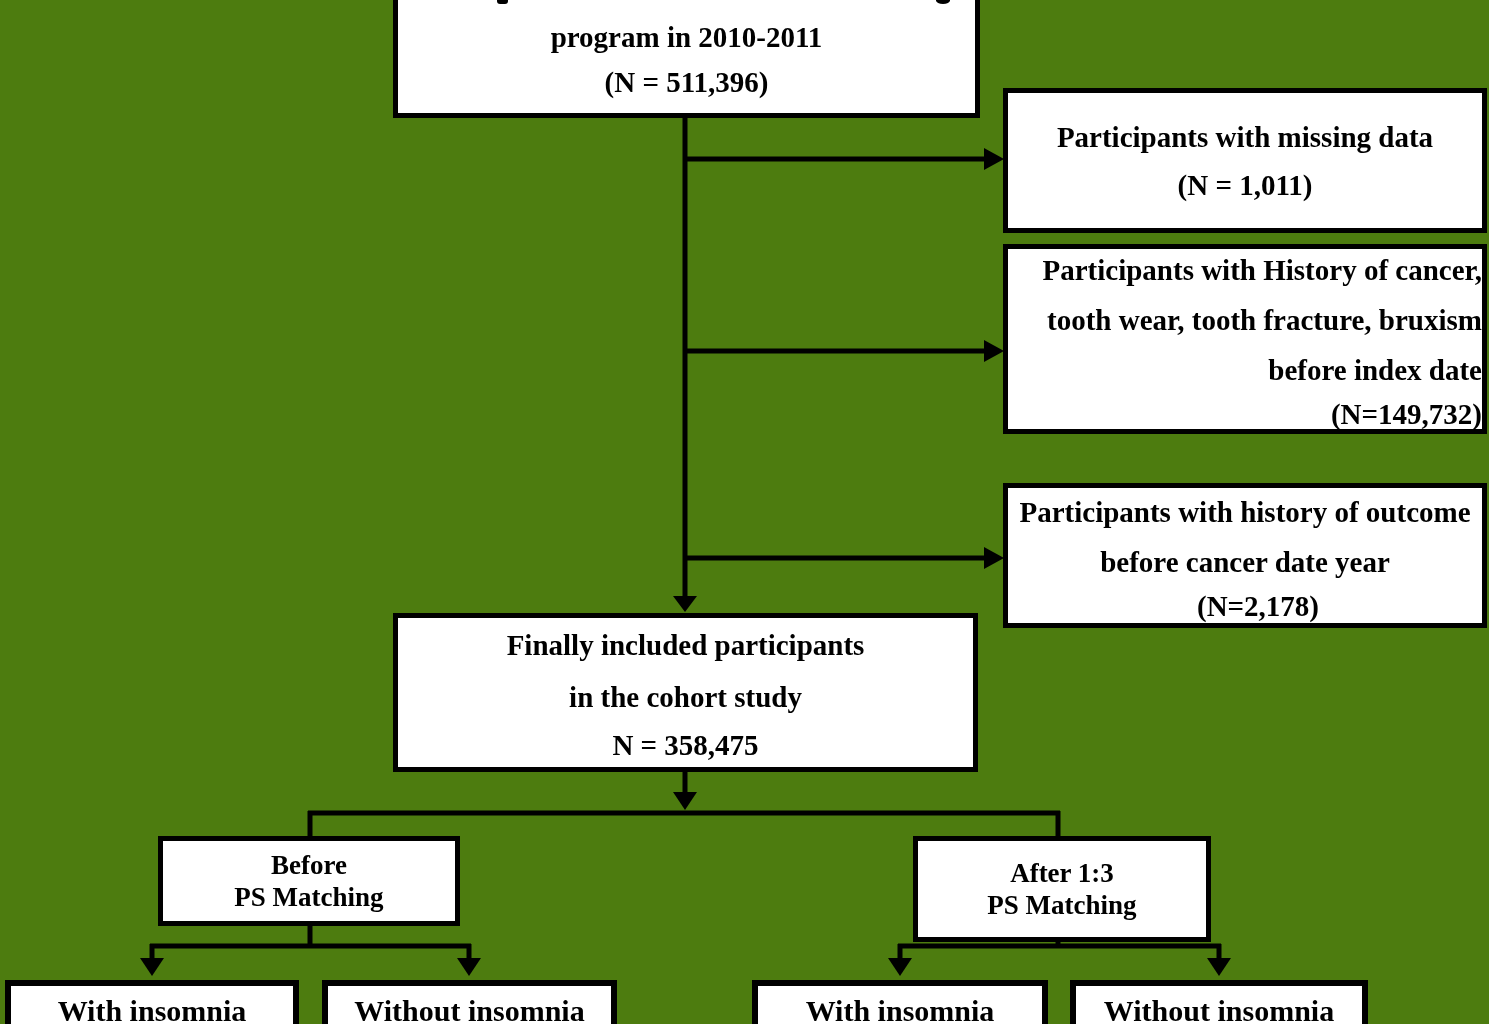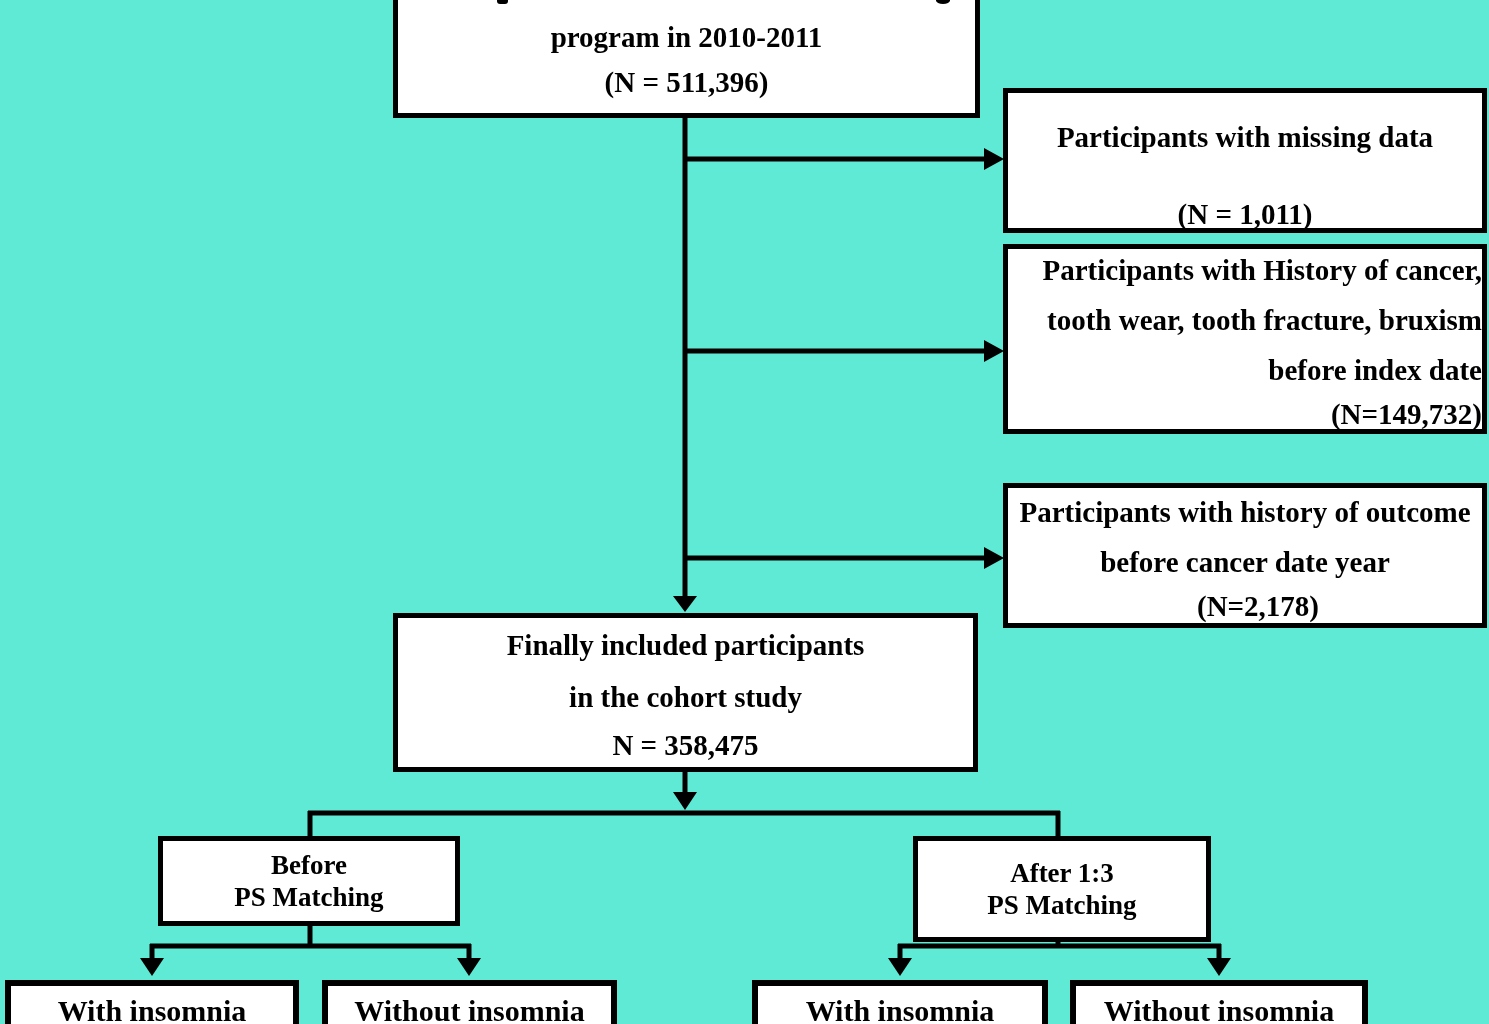--- a/index.html
+++ b/index.html
@@ -1,20 +1,20 @@
 <!DOCTYPE html>
 <html><head>
 <meta charset="utf-8">
 <style>
   html, body { margin: 0; padding: 0; background: #ffffff; }
   .canvas {
     position: relative;
     width: 1489px;
     height: 1024px;
-    background: #5eead4;
+    background: #4d7c0f;
     overflow: hidden;
     font-family: "Liberation Serif", "DejaVu Serif", serif;
     color: #000000;
   }
   svg.connectors {
     position: absolute;
     left: 0; top: 0;
     width: 1489px; height: 1024px;
   }
   svg.connectors line { stroke: #000000; stroke-width: 5; }
@@ -26,21 +26,21 @@
     background: #ffffff;
     text-align: center;
     font-weight: bold;
     font-size: 29px;
     color: #000000;
     display: flex;
     flex-direction: column;
     justify-content: center;
   }
   .box .bline { white-space: nowrap; }
-  .lh48 { line-height: 48px; margin-top: 29px; }
+  .lh48 { line-height: 48px; }
   .lh50 { line-height: 50px; }
   .lh52 { line-height: 52px; }
   .lh44 { line-height: 44px; }
   .lh38 { line-height: 38px; margin-left: 26px; }
   
   .top-box { display: block; }
   .top-box .abs-line {
     position: absolute;
     left: 0; width: 577px;
     height: 38px; line-height: 38px;

